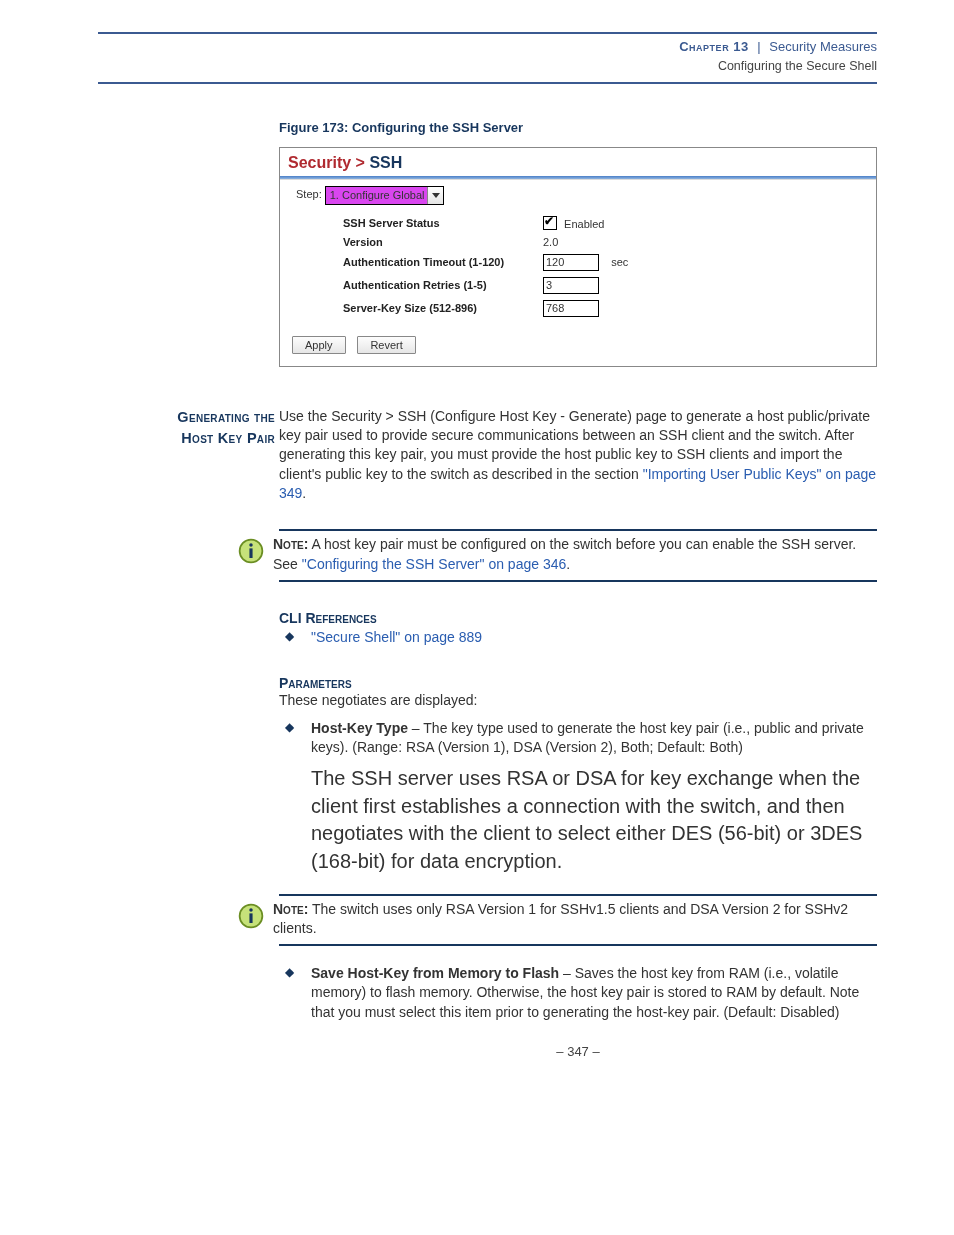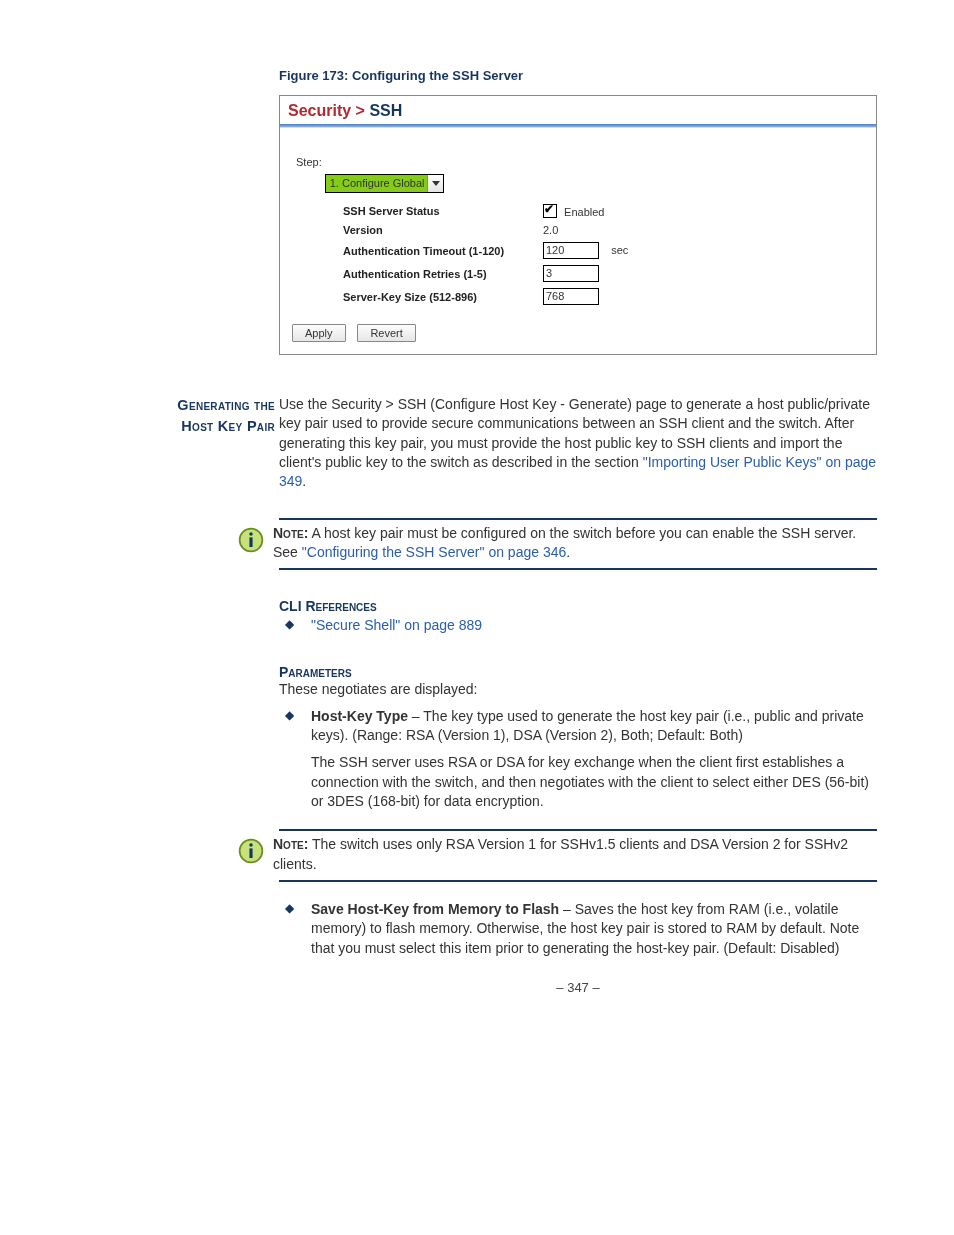--- a/index.html
+++ b/index.html
@@ -89,22 +89,21 @@
   .step-row { margin-bottom: 8px; }
   .step-select {
     display: inline-block;
     border: 1px solid #000;
     height: 17px;
     line-height: 17px;
     font-size: 11px;
     padding: 0 18px 0 4px;
     position: relative;
     vertical-align: middle;
-    background: #84cc16;
-    margin-top: 40px;
+    background: #d946ef;
   }
   .step-select::after {
     content: "";
     position: absolute;
     right: 0; top: 0; bottom: 0; width: 15px;
     border-left: 1px solid #888;
     background: linear-gradient(#fefefe,#e4e4e4);
   }
   .step-select .car {
     position: absolute;
@@ -249,36 +248,44 @@
     position: absolute;
     left: 6px;
     top: 0;
     font-size: 12px;
   }
   .li-body {
     padding-left: 0;
   }
   .subpara {
     padding-left: 32px;
-    font-size:14px;
+    font-size:20px;
     line-height:1.38;
   }
   .pagenum {
     text-align: center;
     color: #444;
     font-size: 13px;
     margin-top: 22px;
   }
 </style>
 </head>
 <body>
 
 <div class="page">
   <div class="topbar"></div>
 
+  <div class="header-block">
+    <div class="header-text">
+      <span class="chap">Chapter 13</span>
+      <span class="sep">|</span>
+      <span class="sec1">Security Measures</span><br>
+      <span class="sec2">Configuring the Secure Shell</span>
+    </div>
+  </div>
 
   <div class="content">
 
     <div class="figure-caption">Figure 173:  Configuring the SSH Server</div>
 
     <div class="shot">
       <div class="shot-breadcrumb">
         <span class="crumb-root">Security &gt;</span>
         <span class="crumb-leaf">SSH</span>
       </div>

